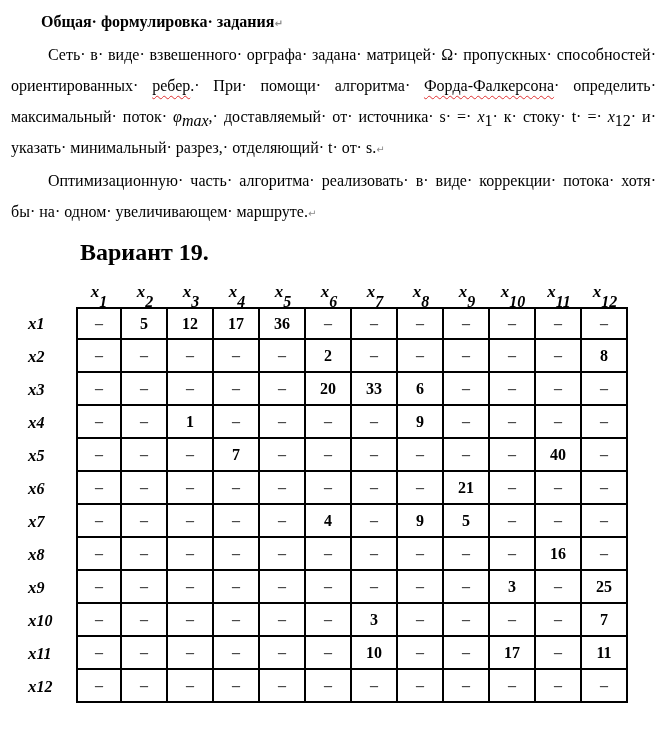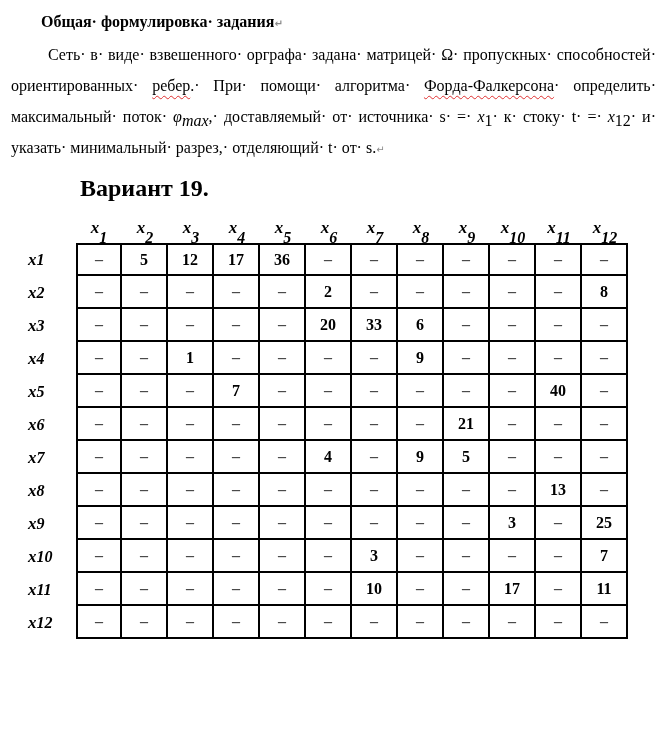--- a/index.html
+++ b/index.html
@@ -62,20 +62,21 @@
 </head>
 <body>
 
 <div class="page">
   <div class="doc">
 
     <p class="h1"><b>Общая· формулировка· задания</b><span class="mark">↵</span></p>
 
     <p><span>Сеть· в· виде· взвешенного· орграфа· задана· матрицей· Ω· пропускных· способностей· ориентированных· </span><span class="sp">ребер</span><span>.· При· помощи· алгоритма· </span><span class="sp">Форда-Фалкерсона</span><span>· определить· максимальный· поток· </span><i class="m">φ</i><sub><i class="m">max</i></sub><span>,· доставляемый· от· источника· s· =· </span><i class="m">x</i><sub>1</sub><span>· к· стоку· t· =· </span><i class="m">x</i><sub>12</sub><span>· и· указать· минимальный· разрез,· отделяющий· t· от· s.</span><span class="mark">↵</span></p>
 
+    <p><span>Оптимизационную· часть· алгоритма· реализовать· в· виде· коррекции· потока· хотя· бы· на· одном· увеличивающем· маршруте.</span><span class="mark">↵</span></p>
 
 
     <div class="variant">Вариант 19.</div>
   </div>
 
   <div class="matrix">
       <div class="corner"></div>
       <div class="colhead">
         <i>x</i>
         <sub>1</sub>
@@ -243,21 +244,21 @@
       <div class="cell first-col dash">–</div>
       <div class="cell dash">–</div>
       <div class="cell dash">–</div>
       <div class="cell dash">–</div>
       <div class="cell dash">–</div>
       <div class="cell dash">–</div>
       <div class="cell dash">–</div>
       <div class="cell dash">–</div>
       <div class="cell dash">–</div>
       <div class="cell dash">–</div>
-      <div class="cell num">13</div>
+      <div class="cell num">16</div>
       <div class="cell dash">–</div>
       <div class="rowlabel">
         <i>x</i>
         <sub>9</sub>
       </div>
       <div class="cell first-col dash">–</div>
       <div class="cell dash">–</div>
       <div class="cell dash">–</div>
       <div class="cell dash">–</div>
       <div class="cell dash">–</div>

